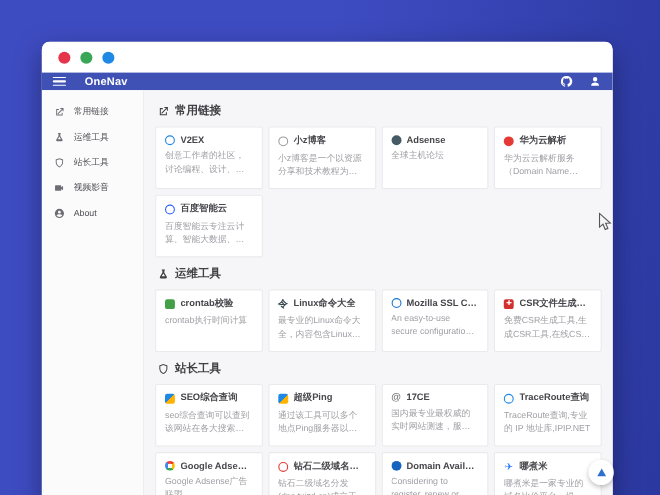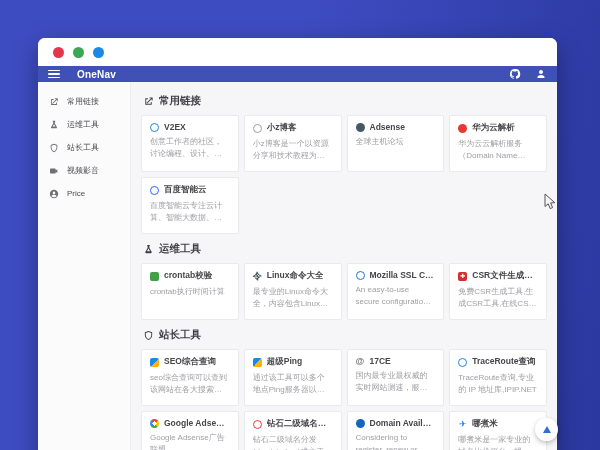--- a/index.html
+++ b/index.html
@@ -131,21 +131,21 @@
             </svg>
           </span>
           <span class="slabel">视频影音</span>
         </div>
         <div class="side-item">
           <span class="sicon">
             <svg viewBox="0 0 24 24">
               <path d="M12 2a10 10 0 100 20 10 10 0 000-20zm0 4.2a3.1 3.1 0 110 6.2 3.1 3.1 0 010-6.2zm0 13.6c-2.6 0-4.9-1.2-6.3-3.2 1.3-1.8 3.7-2.8 6.3-2.8s5 1 6.3 2.8c-1.4 2-3.7 3.2-6.3 3.2z"></path>
             </svg>
           </span>
-          <span class="slabel">Price</span>
+          <span class="slabel">About</span>
         </div>
       </nav>
     <main class="main" id="main">
         <div class="section-header">
           <span class="hicon">
             <svg viewBox="0 0 24 24">
               <path d="M14 3h7v7h-2V6.4l-9.8 9.8-1.4-1.4L17.6 5H14V3zM5 5h6v2H7v10h10v-4h2v6H5V5z"></path>
             </svg>
           </span>
           <span class="section-title">常用链接</span>

